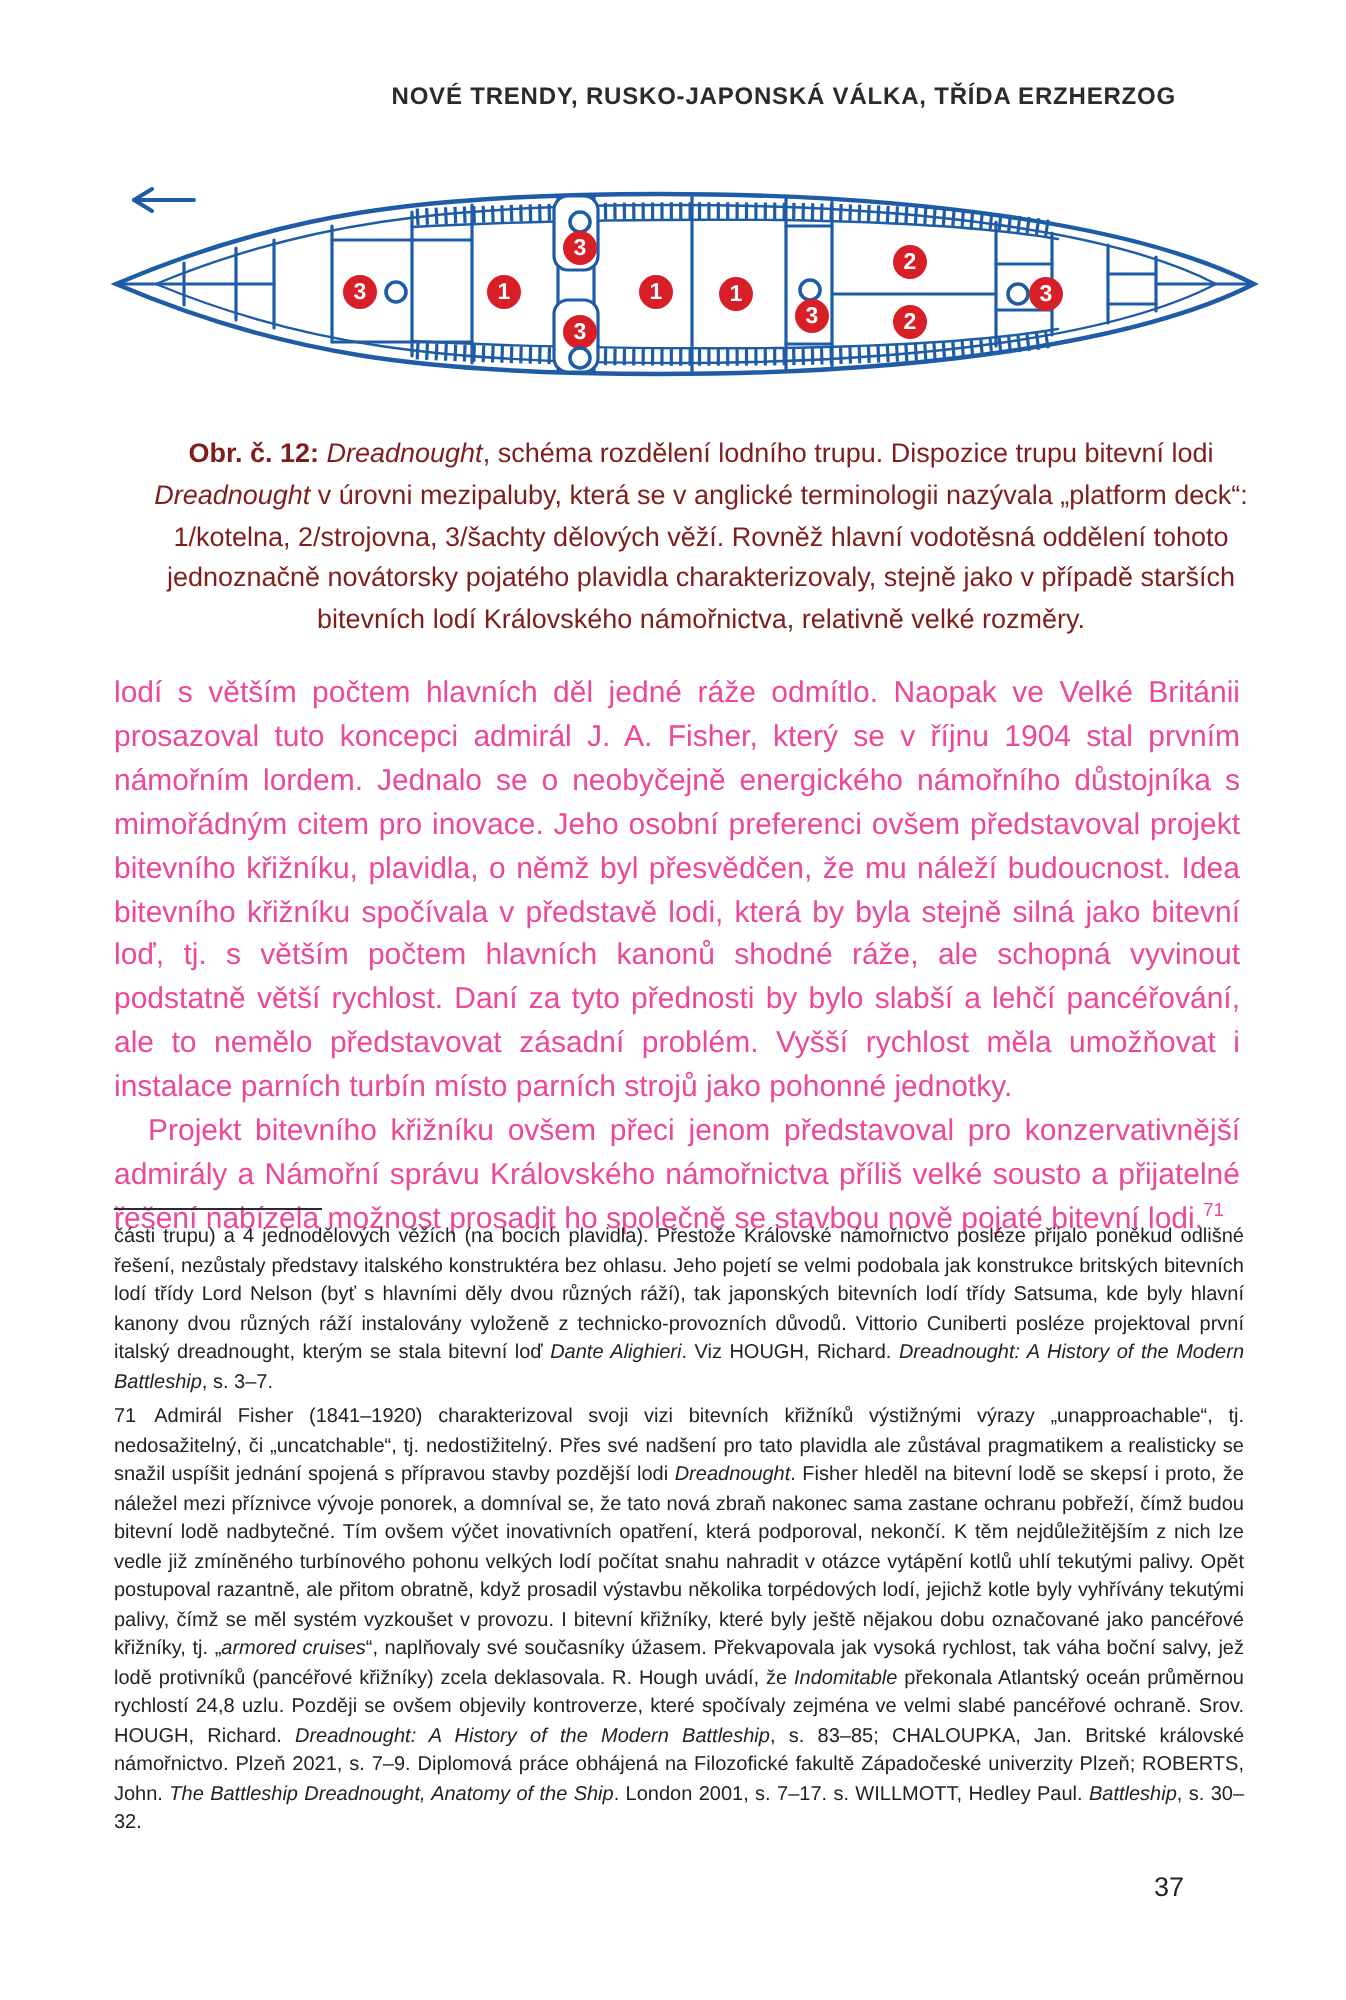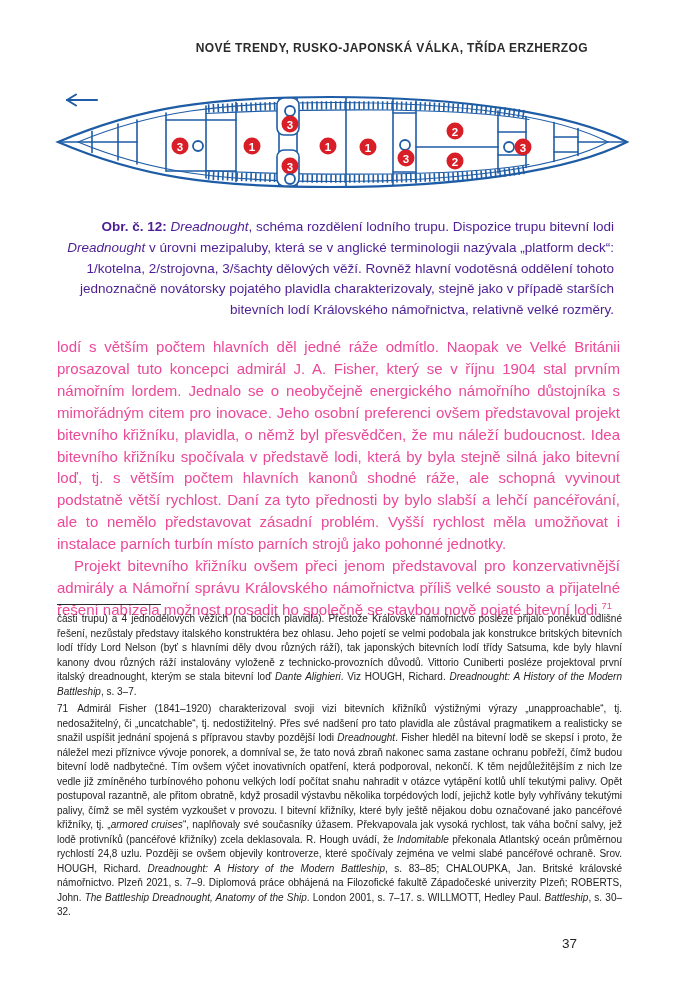--- a/index.html
+++ b/index.html
@@ -7,22 +7,22 @@
     position:relative;width:673px;height:1000px;margin:0 auto;
     background:#ffffff;overflow:hidden;
     font-family:"Liberation Sans",sans-serif;color:#1f1f1f;
   }
   .running-header{
     position:absolute;top:41px;left:0;width:588px;text-align:right;
     font-size:12px;font-weight:700;letter-spacing:.4px;color:#2b2b2b;
   }
   .figure-svg{position:absolute;top:75px;left:0;}
   .figure-caption{
-    position:absolute;top:217px;left:51px;width:563px;
-    font-size:13.5px;line-height:20.8px;color:#4c1d95;text-align:right;
+    position:absolute;top:217px;left:69px;width:563px;
+    font-size:13.5px;line-height:20.8px;color:#7f1d1d;text-align:center;
   }
   .caption-label{font-weight:700;}
   .body-text{
     position:absolute;top:336px;left:57px;width:563px;
     font-size:15px;line-height:21.9px;text-align:justify;color:#ec4899;
     hyphens:auto;
   }
   .body-text p{margin:0;}
   .body-text p.indent{text-indent:17px;}
   sup.fnref{font-size:9.5px;vertical-align:super;line-height:0;}
@@ -33,21 +33,21 @@
   .footnotes{
     position:absolute;top:612px;left:57px;width:565px;
     font-family:Liberation Sans, sans-serif;
     font-size:10px;line-height:14.5px;text-align:justify;color:#222;
     hyphens:auto;
   }
   .footnote{margin:0 0 3px 0;}
   .fn-num{padding-right:9px;}
   .it{font-style:italic;}
   .page-number{
-    position:absolute;top:936px;left:562px;width:30px;text-align:left;
+    position:absolute;top:936px;left:562px;width:30px;text-align:right;
     font-size:13.5px;color:#222;
   }
 </style>
 </head>
 <body>
 
 <div class="page">
 
   <div class="running-header">NOVÉ TRENDY, RUSKO-JAPONSKÁ VÁLKA, TŘÍDA ERZHERZOG</div>
 

